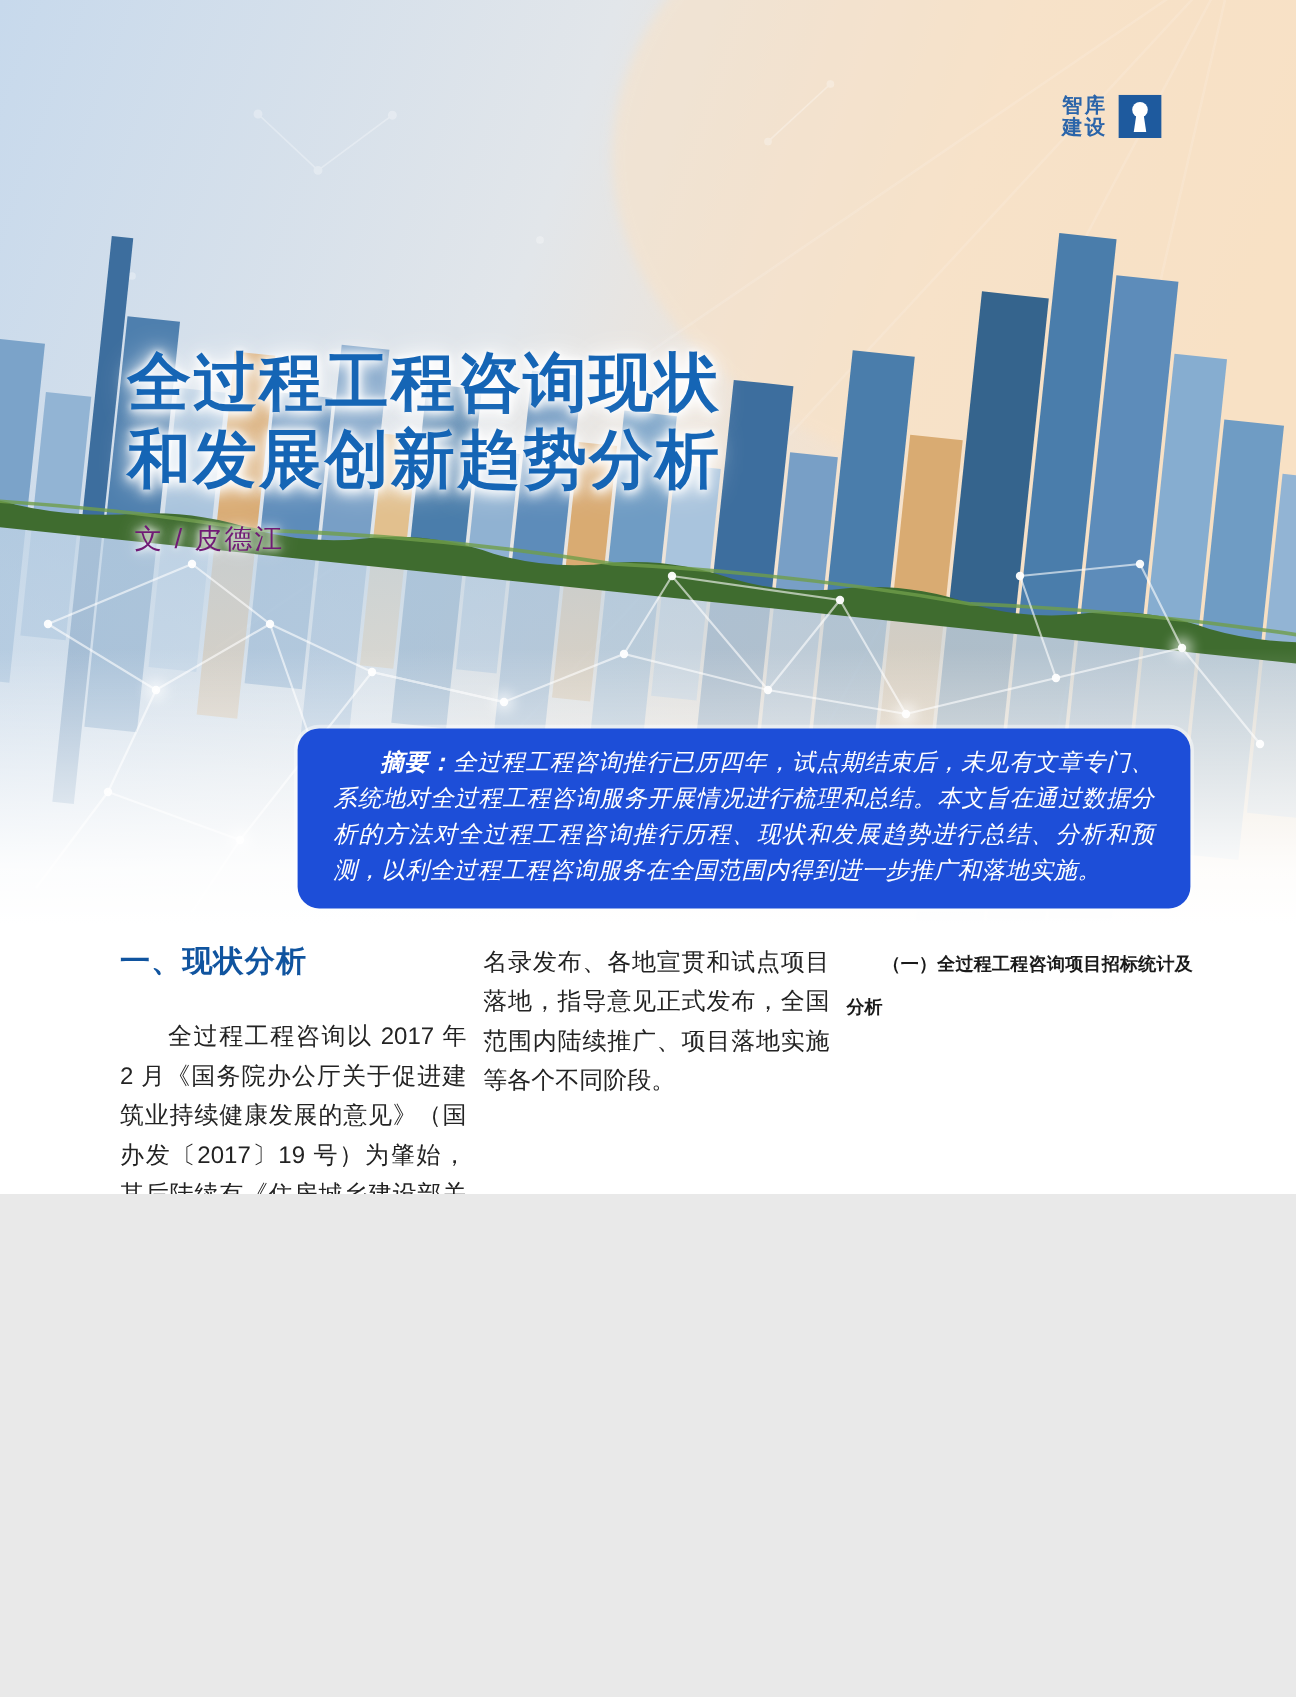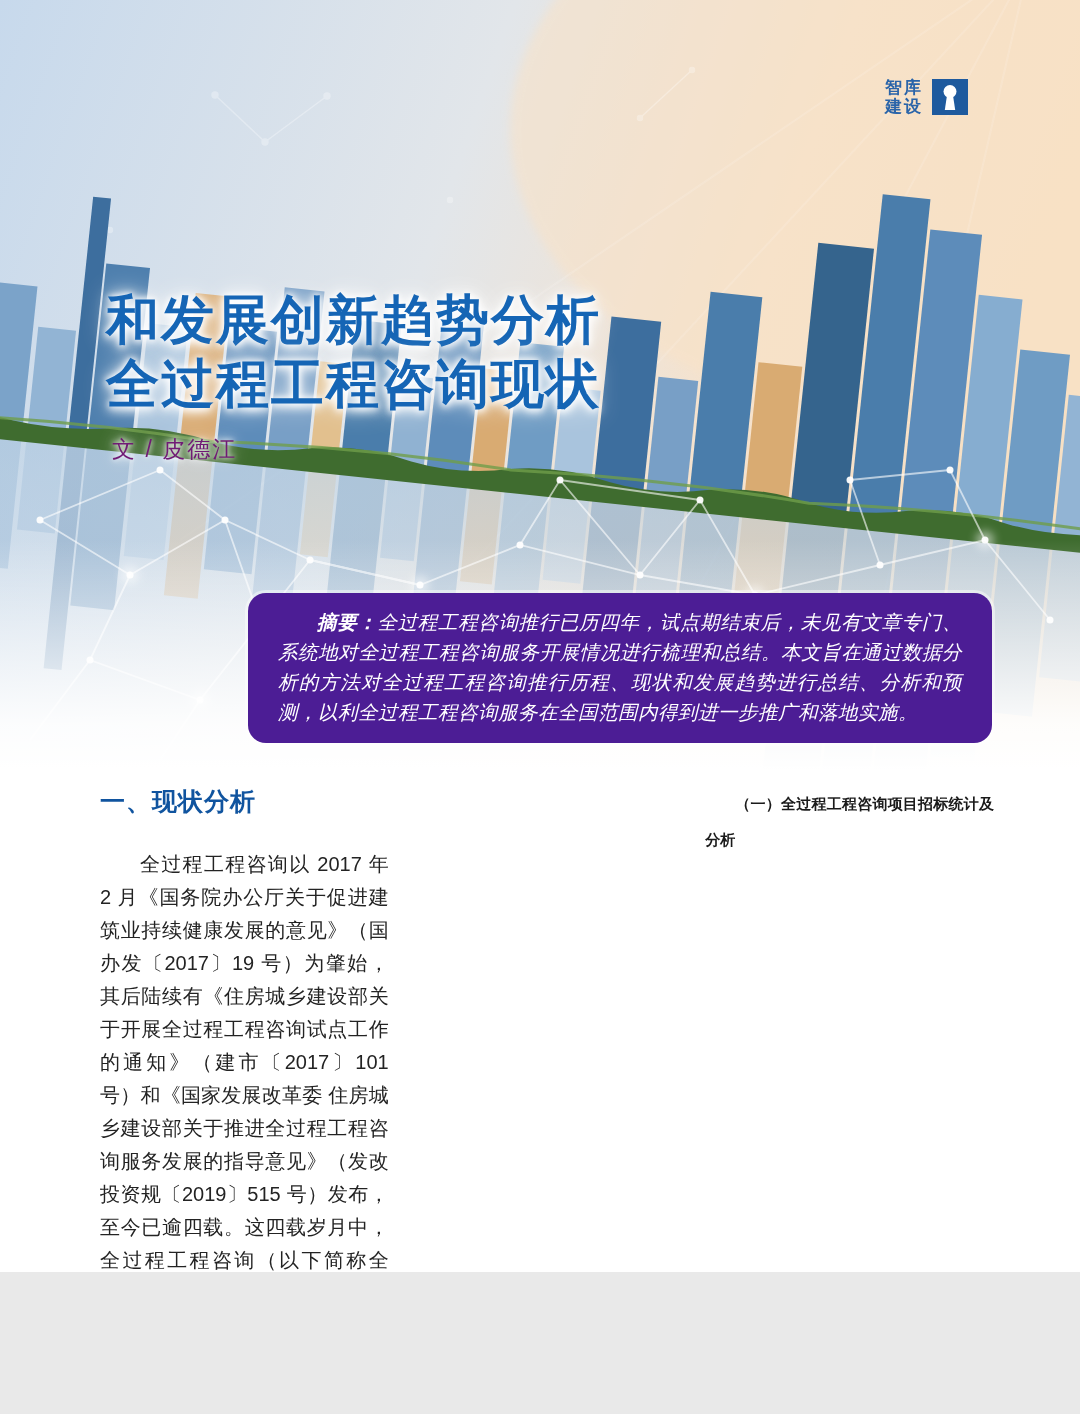--- a/index.html
+++ b/index.html
@@ -1,18 +1,18 @@
 <!DOCTYPE html>
 <html><head>
 <meta charset="utf-8">
 <style>
   html,body{margin:0;padding:0;background:#e9e9e9;}
   .page{
     position:relative;
-    width:1080px;height:1272px;
+    width:1080px;height:995px;
     margin:0 auto;
     background:#ffffff;
     overflow:hidden;
     font-family:"Liberation Sans","DejaVu Sans",sans-serif;
   }
   
   .hero{position:absolute;left:0;top:0;width:1080px;height:770px;}
   .hero-svg{position:absolute;left:0;top:0;width:1080px;height:770px;display:block;}
   .badge{
     position:absolute;top:78px;right:112px;
@@ -30,23 +30,23 @@
     color:#1565b5;letter-spacing:2px;
     text-shadow:0 0 6px #ffffff,0 0 14px #ffffff,0 0 26px rgba(255,255,255,.95),0 3px 10px rgba(255,255,255,.9);
   }
   .title span{display:block;}
   .byline{
     position:absolute;left:112px;top:434px;
     font-size:23px;color:#701a75;letter-spacing:2px;
     text-shadow:0 0 5px #ffffff,0 0 10px #ffffff,0 0 18px rgba(255,255,255,.9);
   }
   .abstract{
-    position:absolute;left:248px;top:593px;
+    position:absolute;left:248px;top:607px;
     width:744px;height:150px;box-sizing:border-box;
-    background:#4c1d95;border-radius:18px;
+    background:#1d4ed8;border-radius:18px;
     padding:15px 30px 0 30px;
     box-shadow:0 0 0 3px rgba(255,255,255,.45);
   }
   .abstract p{
     margin:0;text-indent:2em;text-align:justify;
     font-family:"Liberation Serif","DejaVu Serif",serif;font-style:italic;
     font-size:19.5px;line-height:30px;color:#ffffff;letter-spacing:.5px;
   }
   .abstract b{font-style:italic;}
   
@@ -208,37 +208,38 @@
         <span>建设</span>
       </div>
       <svg class="badge-icon" viewBox="0 0 36 36">
         <rect width="36" height="36" fill="#1e5a9e"></rect>
         <circle cx="18" cy="12.5" r="6.5" fill="#ffffff"></circle>
         <path d="M15.2,15 L20.8,15 L23.2,31 L12.8,31 Z" fill="#ffffff"></path>
       </svg>
     </div>
 
     <h1 class="title">
+      <span>全过程工程咨询现状</span>
       <span>和发展创新趋势分析</span>
-      <span>全过程工程咨询现状</span>
     </h1>
 
     <div class="byline">文 / 皮德江</div>
 
     <div class="abstract">
       <p><b>摘要：</b><span>全过程工程咨询推行已历四年，试点期结束后，未见有文章专门、系统地对全过程工程咨询服务开展情况进行梳理和总结。本文旨在通过数据分析的方法对全过程工程咨询推行历程、现状和发展趋势进行总结、分析和预测，以利全过程工程咨询服务在全国范围内得到进一步推广和落地实施。</span></p>
     </div>
   </div>
 
   <div class="content">
     <div class="col">
       <h2>一、现状分析</h2>
       <p class="indent">全过程工程咨询以 2017 年 2 月《国务院办公厅关于促进建筑业持续健康发展的意见》（国办发〔2017〕19 号）为肇始，其后陆续有《住房城乡建设部关于开展全过程工程咨询试点工作的通知》（建市〔2017〕101 号）和《国家发展改革委 住房城乡建设部关于推进全过程工程咨询服务发展的指导意见》（发改投资规〔2019〕515 号）发布，至今已逾四载。这四载岁月中，全过程工程咨询（以下简称全咨）经历了概念提出、试点地区和企业</p>
     </div>
     <div class="col">
+      <p>名录发布、各地宣贯和试点项目落地，指导意见正式发布，全国范围内陆续推广、项目落地实施等各个不同阶段。</p>
     </div>
     <div class="col">
       <h3>（一）全过程工程咨询项目招标统计及分析</h3>
     </div>
   </div>
 
   <div class="footer">
     <span>总第 251 期</span>
     <span class="sep">｜</span>
     <span>4</span>

